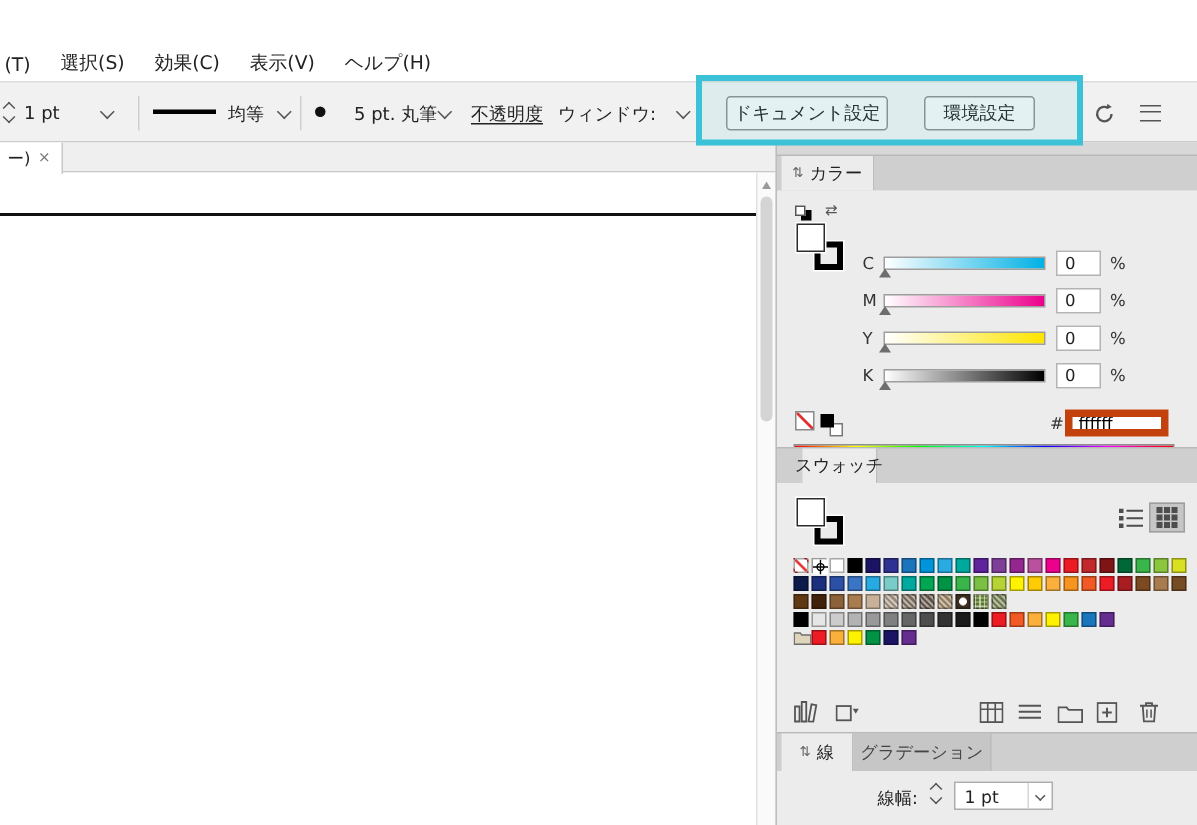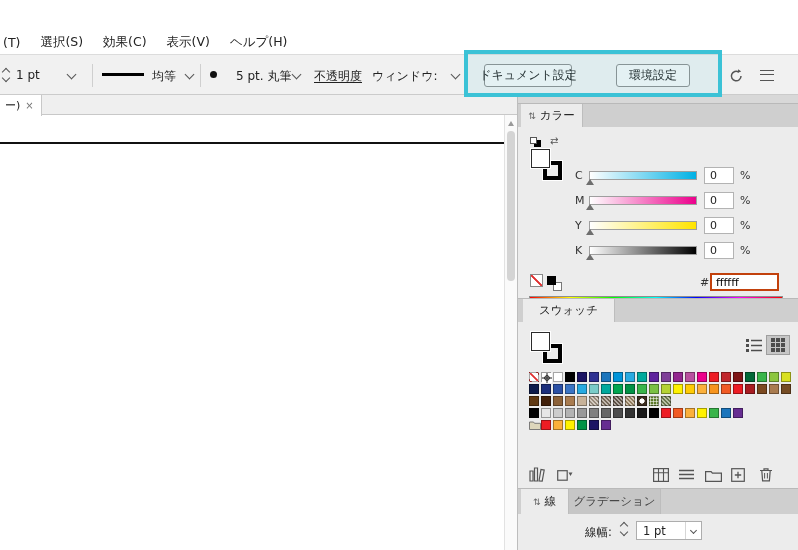--- a/index.html
+++ b/index.html
@@ -72,21 +72,21 @@
   .mini-default .b{position:absolute;right:0;bottom:0;width:7px;height:7px;background:#000}
   .mini-default .w{position:absolute;left:0;top:0;width:7px;height:7px;background:#fff;border:1px solid #555}
   .swap-glyph{position:absolute;font-size:10px;color:#555;line-height:1}
   .ch-rows{position:absolute;left:0;top:38px;width:281px}
   .ch-row{position:relative;height:25px}
   .ch-label{position:absolute;left:57px;top:4px;font-size:11px;color:#333}
   .ch-track{position:absolute;left:71px;top:6px;width:108px;height:9px;border:1px solid #9e9e9e;cursor:pointer}
   .ch-thumb{position:absolute;left:-4px;bottom:-6px;width:0;height:0;border-left:4px solid transparent;border-right:4px solid transparent;border-bottom:6px solid #6e6e6e}
   .ch-val{position:absolute;left:186px;top:2px;width:30px;height:17px;background:#fff;border:1px solid #b3b3b3;font-size:11px;padding:1px 0 0 5px;cursor:text}
   .ch-unit{position:absolute;left:222px;top:4px;font-size:11px;color:#333}
-  .hex-input{position:absolute;left:192px;top:146px;width:69px;height:18px;border:2px solid #c2410c;background:#fff;font-size:11px;font-family:inherit;padding:0 4px}
+  .hex-input{position:absolute;left:192px;top:146px;width:69px;height:18px;border:5px solid #c2410c;background:#fff;font-size:11px;font-family:inherit;padding:0 4px}
   .spectrum{position:absolute;left:11px;top:169px;width:254px;height:24px;border:1px solid #8e8e8e;
     background:linear-gradient(to right,#ff0000,#ffff00 16%,#00ff00 33%,#00ffff 50%,#0000ff 66%,#ff00ff 83%,#ff0000)}
 
   
   .viewbtn{position:absolute;display:flex;align-items:center;justify-content:center;cursor:pointer}
   .grid-btn{width:24px;height:20px;background:#c6c6c6;border:1px solid #9e9e9e}
   .gridglyph{display:grid;grid-template-columns:repeat(3,4px);grid-auto-rows:4px;gap:1px}
   .gridglyph i{background:#4d4d4d}
   .sw-grid{position:absolute;left:11px;top:177px}
   .sw-row{display:flex;gap:2px;margin-bottom:2px}
@@ -129,21 +129,21 @@
     <span class="vsep" style="left:200px"></span>
 
     <span class="abs" style="left:210px;top:16px;width:7px;height:7px;border-radius:50%;background:#111"></span>
     <span class="ctext" style="left:236px">5 pt. 丸筆</span>
     <span class="chev abs" style="left:293px;top:16px"></span>
 
     <span class="ctext" style="left:314px;text-decoration:underline;text-underline-offset:2px">不透明度</span>
     <span class="ctext" style="left:372px">ウィンドウ:</span>
     <span class="chev abs" style="left:452px;top:16px"></span>
 
-    <button class="cbtn" style="left:484px;width:88px">ドキュメント設定</button>
+    <button class="cbtn" style="left:484px;width:108px">ドキュメント設定</button>
     <button class="cbtn" style="left:616px;width:74px">環境設定</button>
     <span class="dotgrid">
         <i></i>
         <i></i>
         <i></i>
         <i></i>
         <i></i>
         <i></i>
         <i></i>
         <i></i>
@@ -230,21 +230,21 @@
         background:linear-gradient(to top right,#fff 42%,#e03030 46%,#e03030 54%,#fff 58%)"></span>
       <span class="abs" style="left:29px;top:149px;width:9px;height:9px;background:#000;z-index:2"></span>
       <span class="abs" style="left:35px;top:155px;width:9px;height:9px;background:#fff;border:1px solid #777"></span>
 
       <span class="abs" style="left:182px;top:149px;font-size:11px;color:#333">#</span>
       <input class="hex-input" value="ffffff" style="">
       <div class="spectrum"></div>
     </div>
 
     <div class="ptabbar" style="top:203px;height:24px">
-      <div class="ptab" style="left:5px;width:92px">
+      <div class="ptab" style="left:17px;width:50px">
         <span>スウォッチ</span>
       </div>
     </div>
     <div class="pcontent" style="top:227px;height:166px">
       <span class="proxy-stroke" style="left:25px;top:22px"></span>
       <span class="proxy-fill" style="left:13px;top:10px"></span>
 
       <span class="viewbtn" style="left:227px;top:16px;width:18px;height:15px">
         <svg width="16" height="13" viewBox="0 0 16 13">
             <rect x="0" y="0" width="3" height="3" fill="#4d4d4d"></rect>

